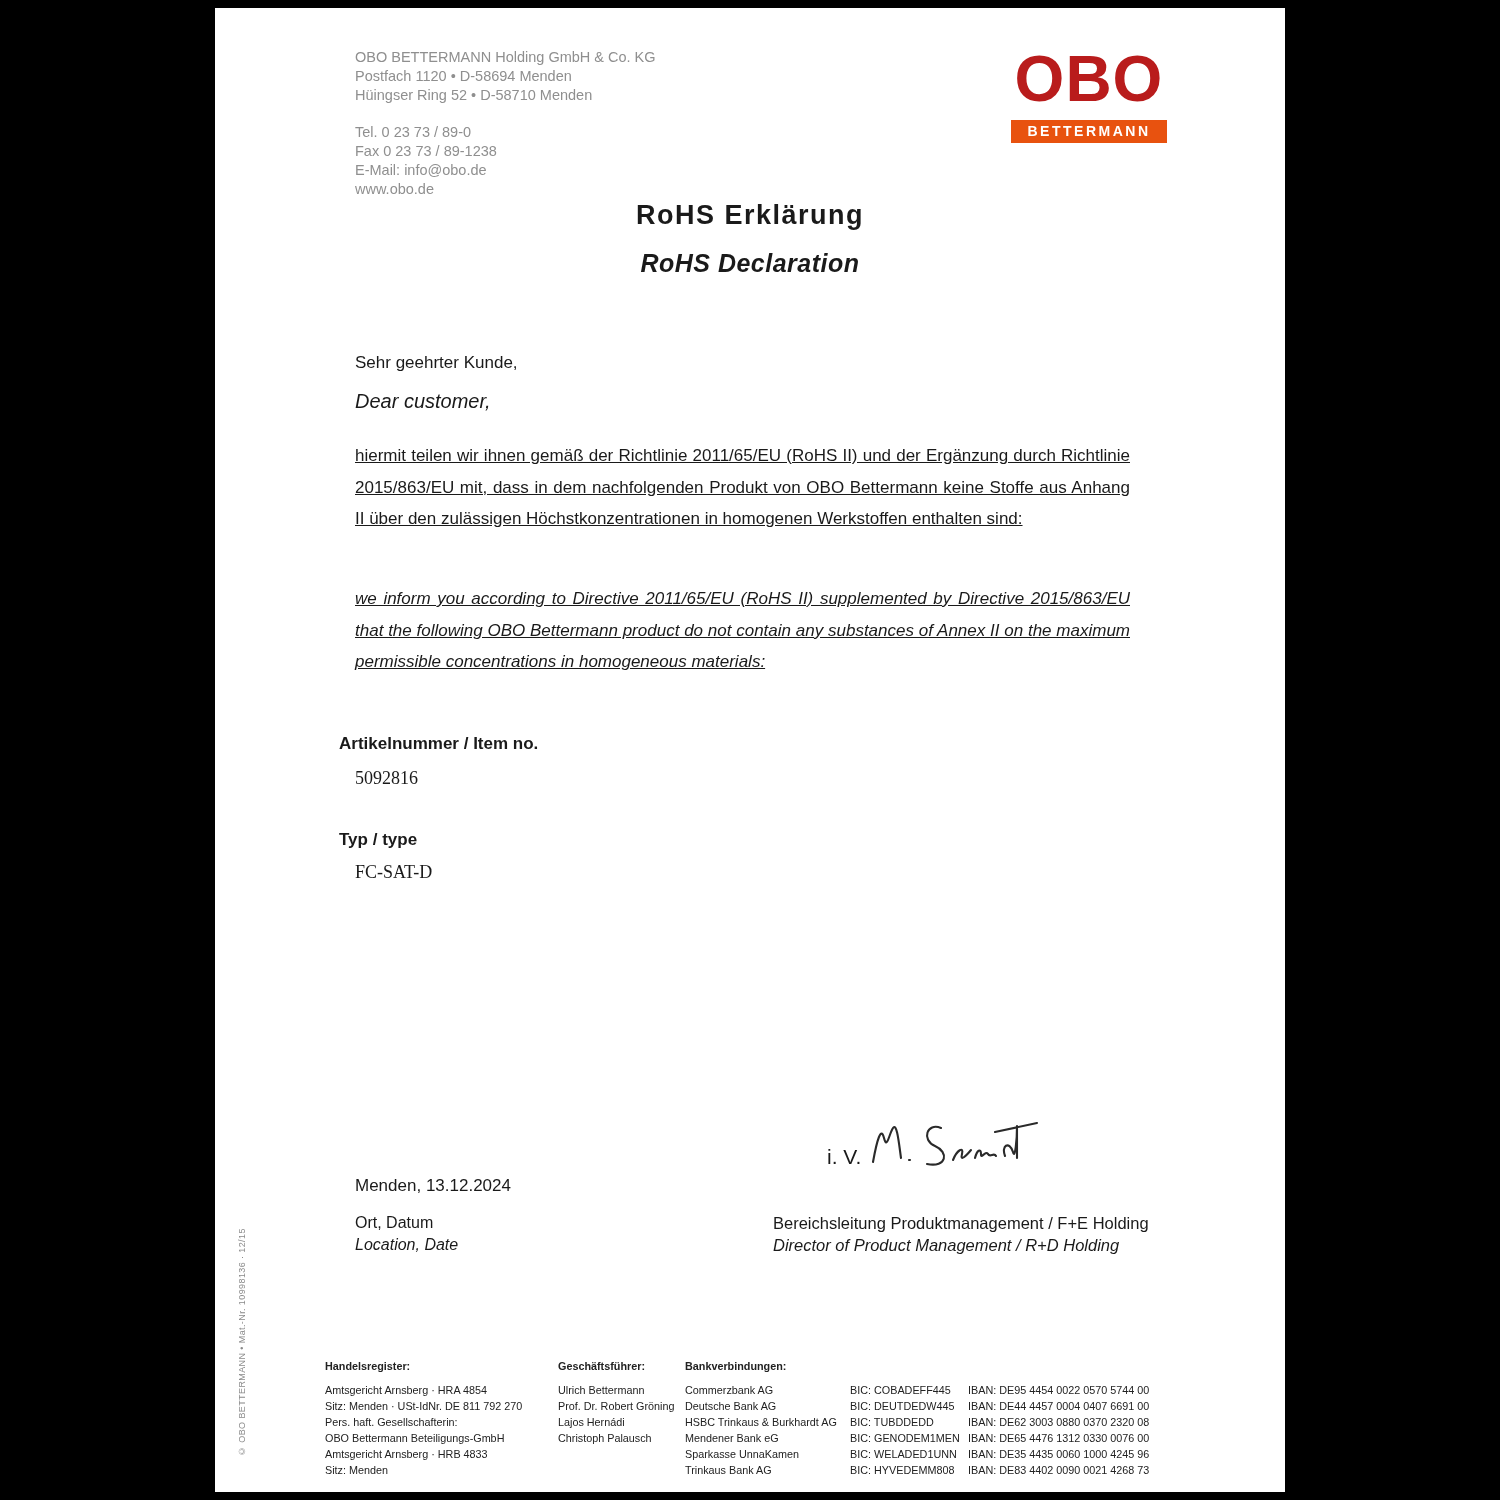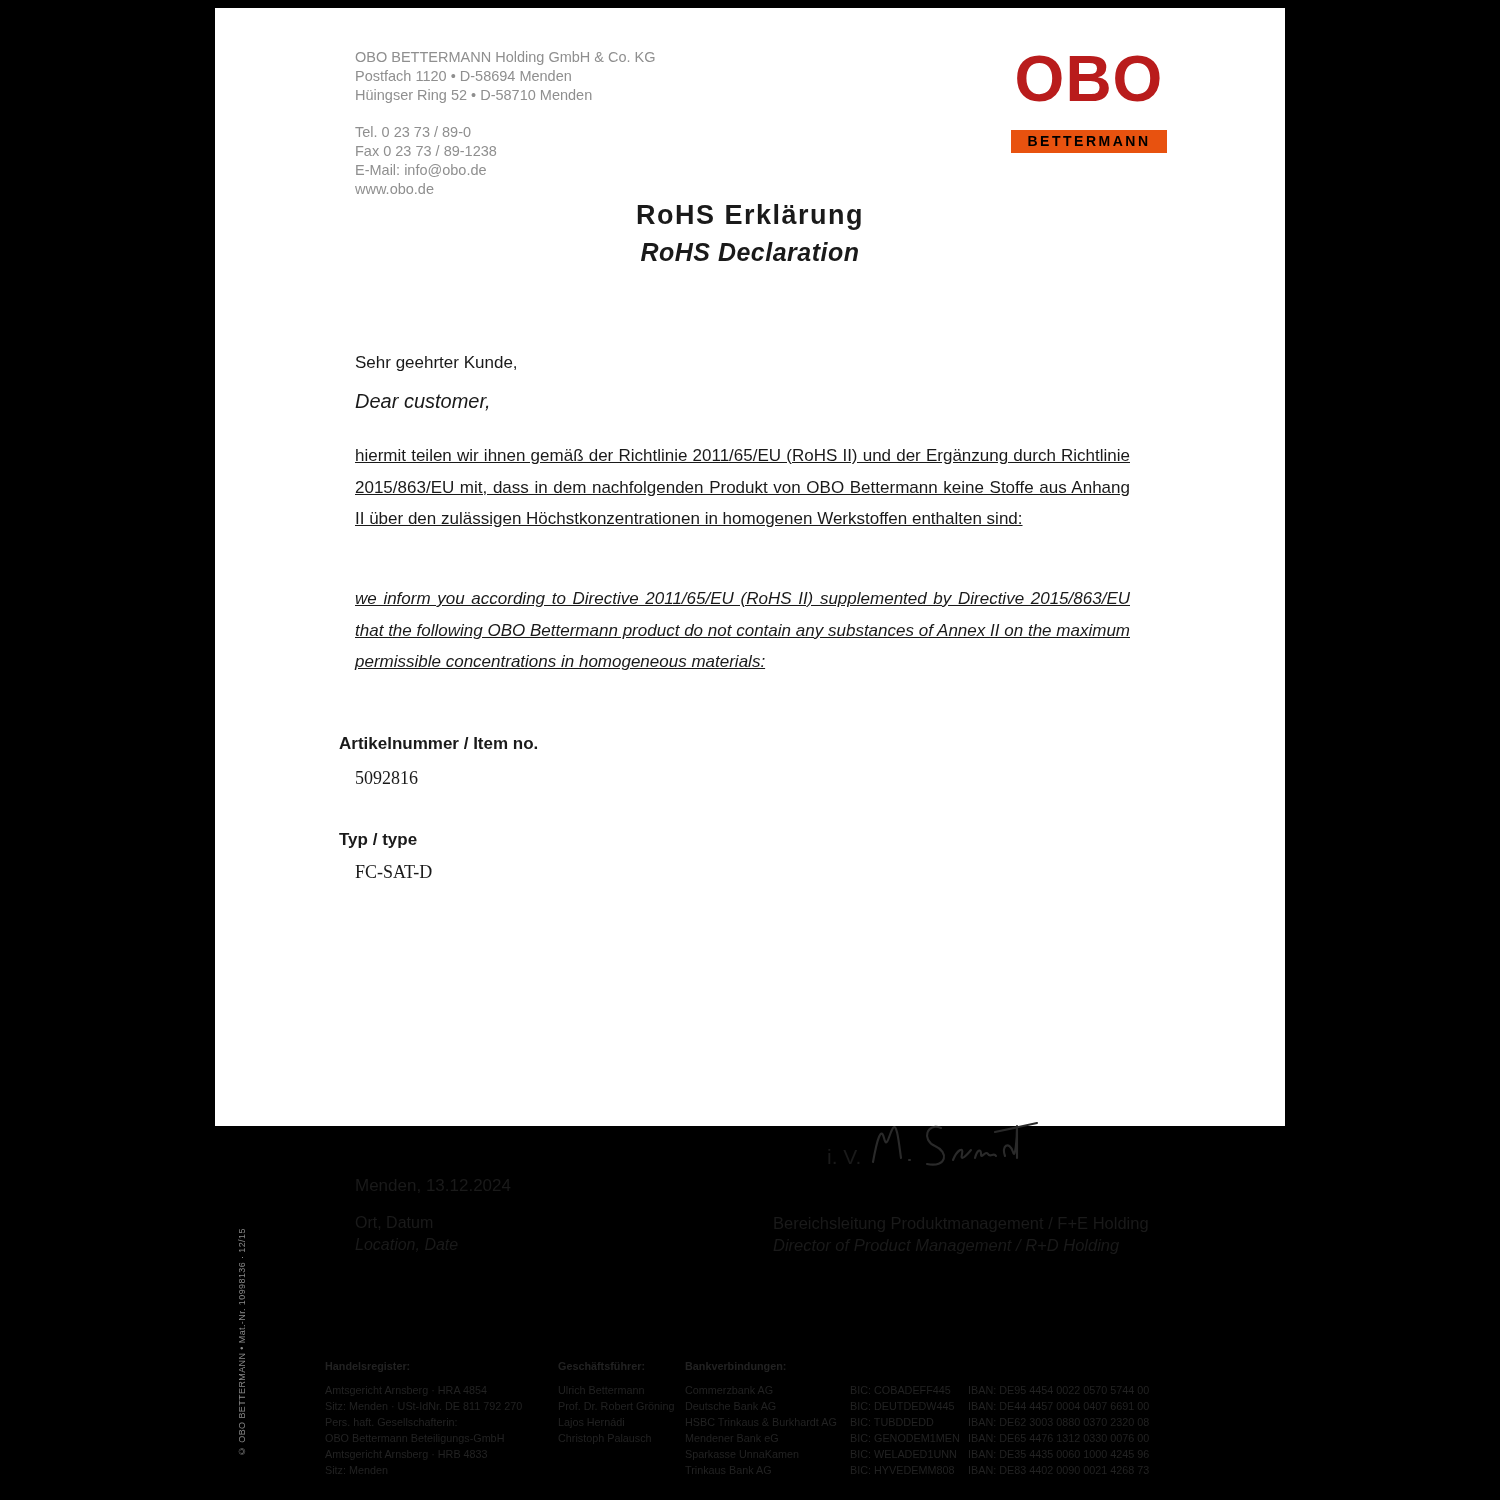--- a/index.html
+++ b/index.html
@@ -7,21 +7,21 @@
   body {
     background: #000;
     position: relative;
     overflow: hidden;
     font-family: "Liberation Sans", sans-serif;
     color: #1a1a1a;
   }
   .page {
     position: absolute;
     left: 215px; top: 8px;
-    width: 1070px; height: 1118px;
+    width: 1070px; height: 1484px;
     background: #ffffff;
   }
   .abs { position: absolute; }
 
   
   .sender, .contact {
     left: 140px;
     color: #8f8f8f;
     font-size: 14.5px;
     line-height: 19px;
@@ -32,33 +32,33 @@
   .logo { left: 796px; top: 38px; width: 156px; text-align: center; }
   .logo-word {
     color: #b91c1c;
     font-weight: 900;
     font-size: 64px;
     line-height: 1.05;
     letter-spacing: 1px;
     font-family: "Liberation Sans", sans-serif;
   }
   .logo-bar {
-    margin-top: 17px;
+    margin-top: 7px;
     background: #e8520f;
-    color: #000000;
+    color: #ffffff;
     font-weight: 700;
     font-size: 14px;
     letter-spacing: 2.5px;
     padding: 3px 0 4px 0;
   }
 
   
   .title-block { left: 0; top: 192px; width: 100%; text-align: center; }
   .title-de { font-size: 27px; font-weight: bold; letter-spacing: 1.5px; }
-  .title-en { font-size: 25px; font-weight: bold; font-style: italic; margin-top: 7px; letter-spacing: 0.5px; }
+  .title-en { font-size: 25px; font-weight: bold; font-style: italic; margin-top: 18px; letter-spacing: 0.5px; }
 
   
   .sal-de { left: 140px; top: 345px; font-size: 17px; }
   .sal-en { left: 140px; top: 382px; font-size: 20px; font-style: italic; }
   .para {
     left: 140px;
     width: 775px;
     font-size: 17px;
     line-height: 31.5px;
     text-align: justify;

